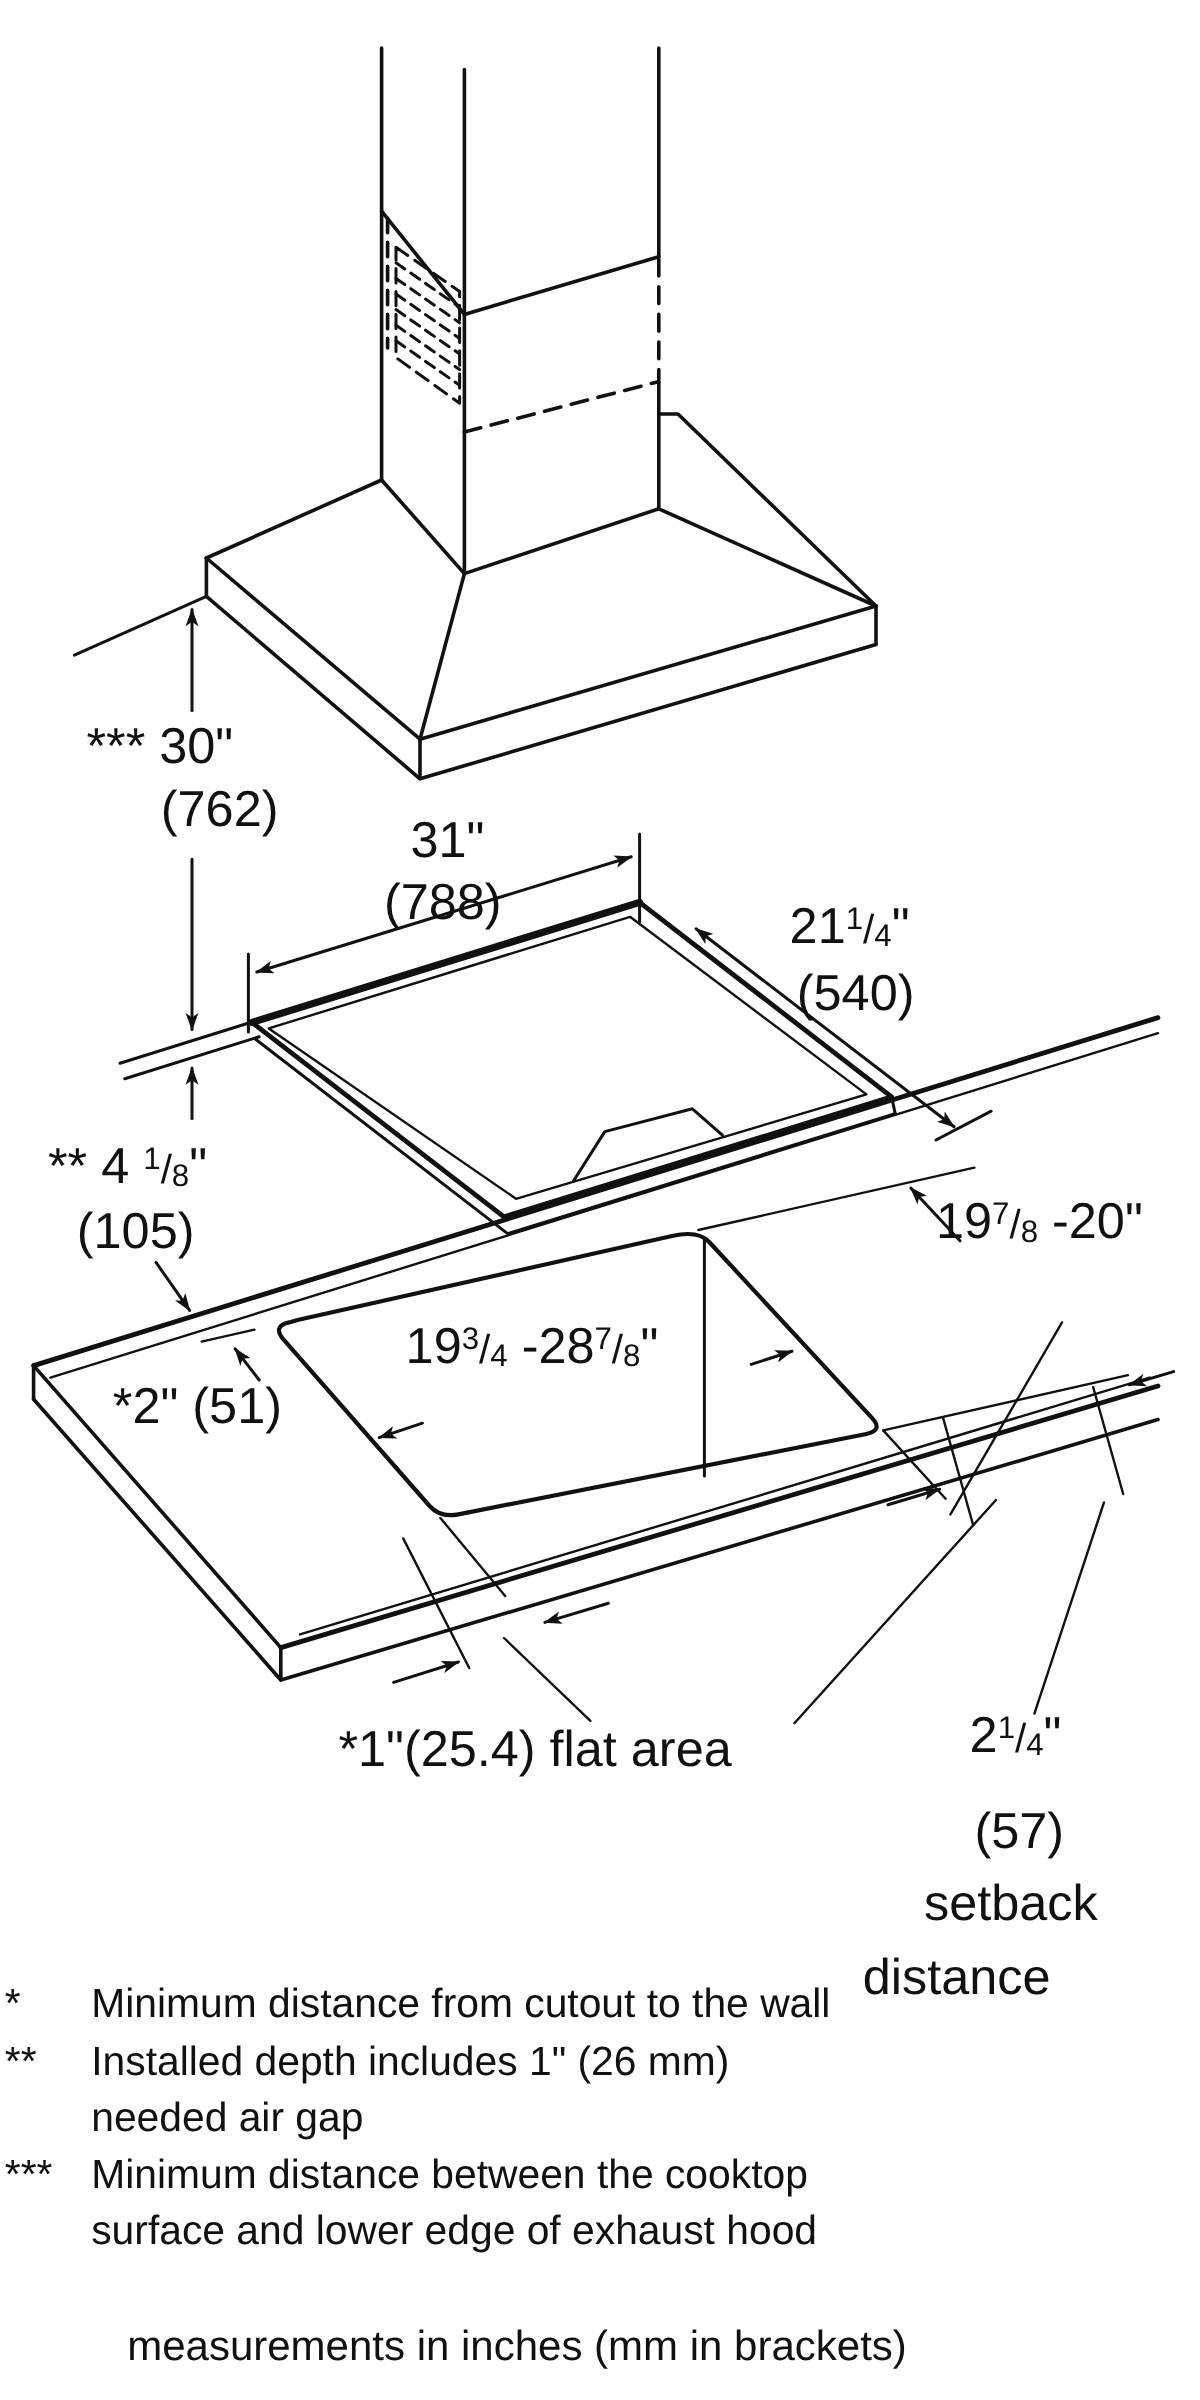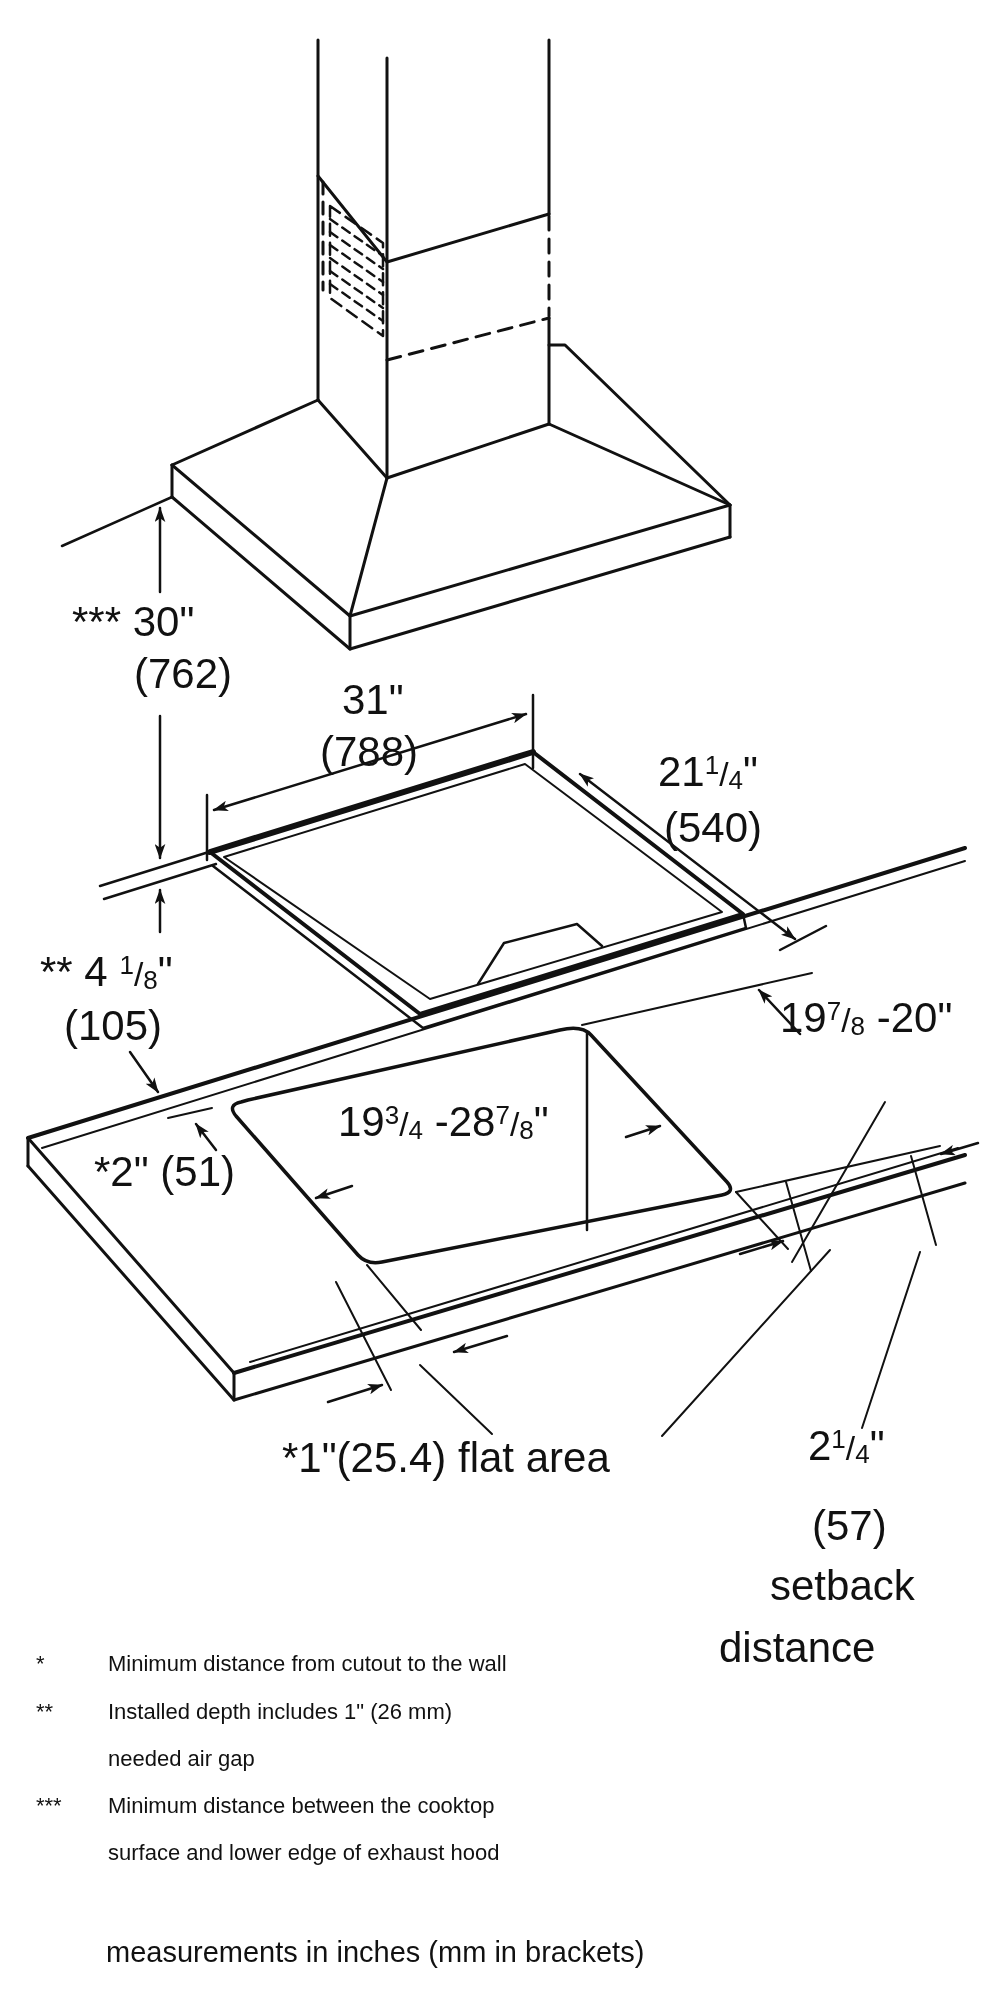--- a/index.html
+++ b/index.html
@@ -3,23 +3,23 @@
 <meta charset="utf-8">
 <style>
   html,body{margin:0;padding:0;background:#ffffff;}
   #stage{position:relative;width:1000px;height:2000px;background:#ffffff;overflow:hidden;
          font-family:"Liberation Sans","DejaVu Sans",sans-serif;color:#111;}
   #art{position:absolute;left:0;top:0;}
   .lbl{position:absolute;font-size:42px;line-height:1.05;color:#111;white-space:nowrap;}
   .lbl .fn{font-size:0.62em;vertical-align:0.45em;}
   .lbl .fsl{font-size:0.8em;}
   .lbl .fd{font-size:0.62em;vertical-align:-0.1em;}
-  .fnrow{position:absolute;left:36px;font-size:22px;line-height:1.1;white-space:nowrap;}
+  .fnrow{position:absolute;left:4px;font-size:34px;line-height:1.1;white-space:nowrap;}
   .fnrow .mk{display:inline-block;width:72px;}
-  .caption{position:absolute;font-size:29px;white-space:nowrap;}
+  .caption{position:absolute;font-size:35px;white-space:nowrap;}
   svg line, svg path, svg polyline{vector-effect:none;}
 </style>
 </head>
 <body>
 
 <div id="stage">
 
   <svg id="art" width="1000" height="1630" viewBox="0 0 1000 1630" fill="none" stroke="#111" stroke-width="3" stroke-linecap="round" stroke-linejoin="round">
     <defs>
       <marker id="ah" viewBox="0 0 14 10" refX="13" refY="5" markerWidth="15" markerHeight="11" orient="auto-start-reverse" markerUnits="userSpaceOnUse">

